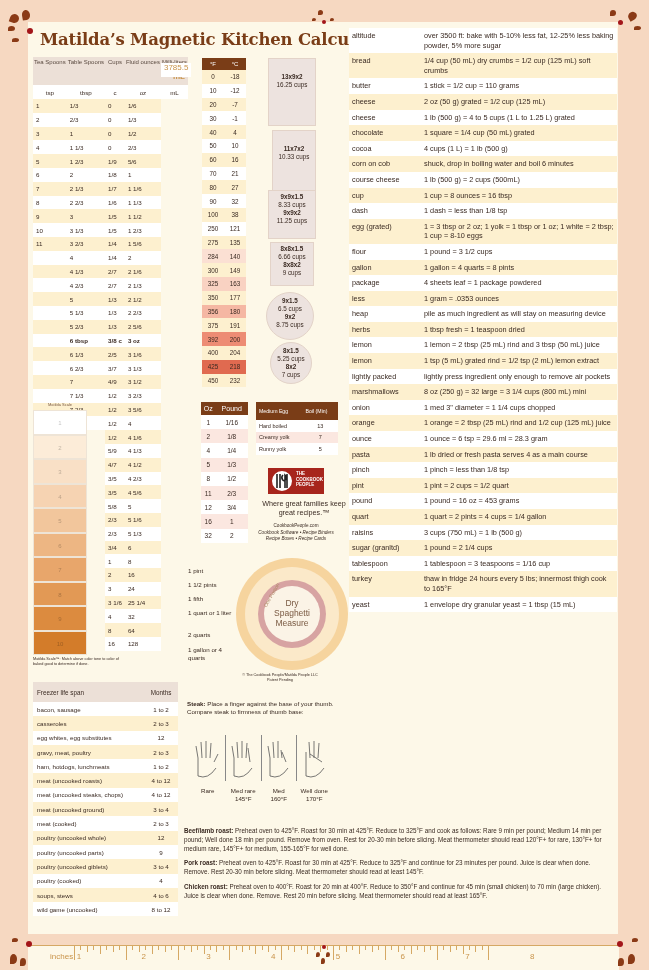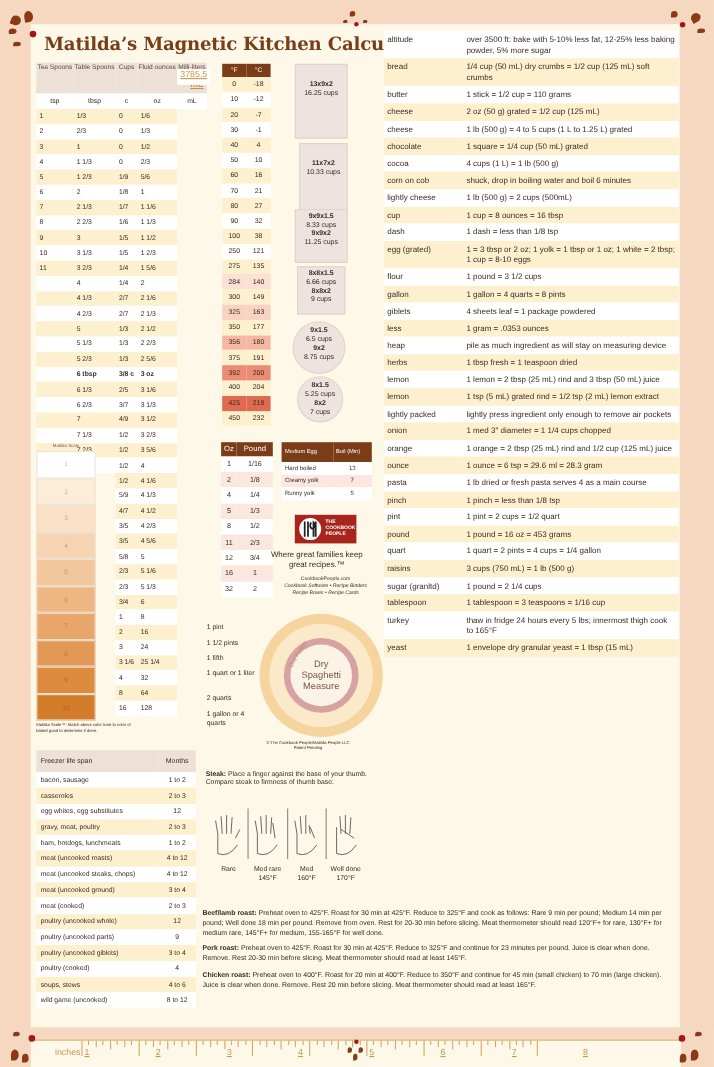--- a/index.html
+++ b/index.html
@@ -40,21 +40,21 @@
   .oz th { background: #7a3d17; color: #fff; height: 13px; font-size: 7px; }
   .oz td { height: 14.2px; text-align: center; }
 
   .egg { position: absolute; left: 256px; top: 402px; width: 82px; font-size: 5.5px; }
   .egg th { background: #7a3d17; color: #fff; height: 18px; padding: 1px 3px; text-align: left; font-size: 5.2px; }
   .egg td { height: 11.5px; padding: 0 3px; }
 
   .logo { position: absolute; left: 268px; top: 468px; width: 56px; height: 26px; background: #a7251c; }
   .logo-circle { position: absolute; left: 2px; top: 1px; width: 24px; height: 24px; border-radius: 50%; background: #fff; border: 2px solid #a7251c; }
   .logo-text { position: absolute; left: 28px; top: 3px; color: #fff; font-size: 4.5px; line-height: 5.5px; font-weight: bold; }
-  .tagline { position: absolute; left: 240px; top: 499px; width: 96px; text-align: center; font-size: 7.2px; line-height: 9px; color: #3a2a22; }
+  .tagline { position: absolute; left: 256px; top: 499px; width: 96px; text-align: center; font-size: 7.2px; line-height: 9px; color: #3a2a22; }
   .weblines { position: absolute; left: 248px; top: 523px; width: 96px; text-align: center; font-size: 4.6px; line-height: 6.5px; font-style: italic; }
 
   
   .spag { position: absolute; left: 236px; top: 558px; width: 112px; height: 112px; border-radius: 50%; background: #f6d49e; }
   .spag .r2 { position: absolute; left: 9px; top: 9px; width: 94px; height: 94px; border-radius: 50%; background: #fbe9c9; }
   .spag .r3 { position: absolute; left: 22px; top: 22px; width: 68px; height: 68px; border-radius: 50%; background: #d7a3a2; }
   .spag .r4 { position: absolute; left: 28px; top: 28px; width: 56px; height: 56px; border-radius: 50%; background: #fbf3e6; }
   .spag .label { position: absolute; left: 28px; top: 40px; width: 56px; text-align: center; color: #7a5a43; font-size: 8.5px; line-height: 10px; }
   .copyright { position: absolute; left: 210px; top: 673px; width: 140px; text-align: center; font-size: 3.8px; line-height: 5px; }
 
@@ -81,21 +81,21 @@
   .gloss tr:nth-child(even) td { background: #fdf0cf; }
 
   .roast { position: absolute; left: 184px; top: 827px; width: 432px; font-size: 6.3px; line-height: 8.8px; }
   .roast p { margin-bottom: 6px; }
   .roast b { font-weight: bold; }
 
   
   .ruler { position: absolute; left: 28px; top: 929px; width: 591px; height: 28px; background: #fdf8e8; border-top: 1px solid #d5a864; margin-top: 16px; }
   .ruler .inches { position: absolute; left: 22px; top: 6px; font-size: 8px; color: #c9944b; }
   .tick { position: absolute; top: 0; width: 1px; background: #d5a864; }
-  .num { position: absolute; top: 6px; font-size: 8px; color: #c9944b; text-decoration: underline; }
+  .num { position: absolute; top: 6px; font-size: 8px; color: #c9944b; }
 </style>
 </head>
 <body>
 
 <div class="panel"></div>
 <div class="rightstrip"></div>
 
 <div>
   <div class="drop" style="left:10px;top:14px;width:9px;height:9px;transform:rotate(20deg)"></div>
   <div class="drop" style="left:22px;top:10px;width:8px;height:10px;transform:rotate(-10deg)"></div>
@@ -832,21 +832,21 @@
       </tr>
       <tr>
         <td class="k">cocoa</td>
         <td>4 cups (1 L) = 1 lb (500 g)</td>
       </tr>
       <tr>
         <td class="k">corn on cob</td>
         <td>shuck, drop in boiling water and boil 6 minutes</td>
       </tr>
       <tr>
-        <td class="k">lightly cheese</td>
+        <td class="k">course cheese</td>
         <td>1 lb (500 g) = 2 cups (500mL)</td>
       </tr>
       <tr>
         <td class="k">cup</td>
         <td>1 cup = 8 ounces = 16 tbsp</td>
       </tr>
       <tr>
         <td class="k">dash</td>
         <td>1 dash = less than 1/8 tsp</td>
       </tr>
@@ -856,21 +856,21 @@
       </tr>
       <tr>
         <td class="k">flour</td>
         <td>1 pound = 3 1/2 cups</td>
       </tr>
       <tr>
         <td class="k">gallon</td>
         <td>1 gallon = 4 quarts = 8 pints</td>
       </tr>
       <tr>
-        <td class="k">giblets</td>
+        <td class="k">package</td>
         <td>4 sheets leaf = 1 package powdered</td>
       </tr>
       <tr>
         <td class="k">less</td>
         <td>1 gram = .0353 ounces</td>
       </tr>
       <tr>
         <td class="k">heap</td>
         <td>pile as much ingredient as will stay on measuring device</td>
       </tr>
@@ -882,20 +882,24 @@
         <td class="k">lemon</td>
         <td>1 lemon = 2 tbsp (25 mL) rind and 3 tbsp (50 mL) juice</td>
       </tr>
       <tr>
         <td class="k">lemon</td>
         <td>1 tsp (5 mL) grated rind = 1/2 tsp (2 mL) lemon extract</td>
       </tr>
       <tr>
         <td class="k">lightly packed</td>
         <td>lightly press ingredient only enough to remove air pockets</td>
+      </tr>
+      <tr>
+        <td class="k">marshmallows</td>
+        <td>8 oz (250 g) = 32 large = 3 1/4 cups (800 mL) mini</td>
       </tr>
       <tr>
         <td class="k">onion</td>
         <td>1 med 3" diameter = 1 1/4 cups chopped</td>
       </tr>
       <tr>
         <td class="k">orange</td>
         <td>1 orange = 2 tbsp (25 mL) rind and 1/2 cup (125 mL) juice</td>
       </tr>
       <tr>

